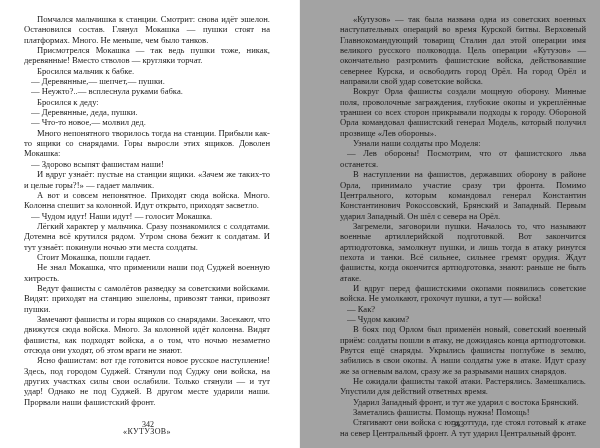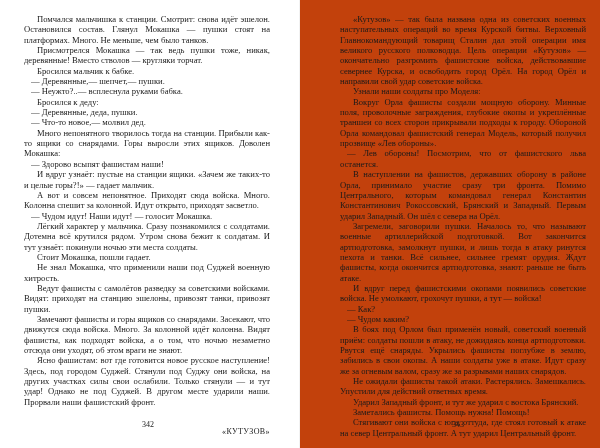--- a/index.html
+++ b/index.html
@@ -1,27 +1,27 @@
 <!DOCTYPE html>
 <html><head>
 <meta charset="utf-8">
 <style>
   html, body { margin: 0; padding: 0; background: #ffffff; }
   body { width: 600px; height: 448px; overflow: hidden; position: relative;
          font-family: "Liberation Serif", "DejaVu Serif", serif; color: #1a1a1a; }
   .spread { position: absolute; left: 0; top: 0; width: 600px; height: 448px; display: flex; }
   .page { position: relative; width: 300px; height: 448px; padding-left: 44px; }
   .page-left { background: #ffffff; }
-  .page-right { background: #c2410c; }
+  .page-right { background: #a3a3a3; }
   .text-block { position: absolute; top: 14px; font-size: 8.6px; line-height: 10.35px; text-align: justify; }
   .page-left .text-block { left: 24px; width: 246px; }
   .page-right .text-block { left: 40px; width: 246px; }
   .text-block p { margin: 0; text-indent: 13px; }
   .text-block p.dialog { text-indent: 7px; }
-  .heading { text-align: right; font-size: 8px; letter-spacing: 0.4px; margin: 20px 0 11px 0; text-indent: 0 !important; }
+  .heading { text-align: center; font-size: 8px; letter-spacing: 0.4px; margin: 20px 0 11px 0; text-indent: 0 !important; }
   .page-number { position: absolute; top: 420px; width: 100%; text-align: center; font-size: 8px; }
   .page-left .page-number { left: -2px; }
   .page-right .page-number { left: 8px; }
   .gutter { position: absolute; left: 299px; top: 0; width: 2px; height: 448px; background: #f2f2f2; }
 </style>
 </head>
 <body>
 
 <div class="spread">
   <div class="page page-left">
@@ -46,22 +46,22 @@
         <p>Замечают фашисты и горы ящиков со снарядами. Засекают, что движутся сюда войска. Много. За колонной идёт колонна. Видят фашисты, как подходят войска, а о том, что ночью незаметно отсюда они уходят, об этом враги не знают.</p>
         <p>Ясно фашистам: вот где готовится новое русское наступление! Здесь, под городом Суджей. Стянули под Суджу они войска, на других участках силы свои ослабили. Только стянули — и тут удар! Однако не под Суджей. В другом месте ударили наши. Прорвали наши фашистский фронт.</p>
         <div class="heading">«КУТУЗОВ»</div>
       </div>
     <div class="page-number">342</div>
   </div>
   <div class="gutter"></div>
   <div class="page page-right">
     <div class="text-block" id="right-text">
         <p>«Кутузов» — так была названа одна из советских военных наступательных операций во время Курской битвы. Верховный Главнокомандующий товарищ Сталин дал этой операции имя великого русского полководца. Цель операции «Кутузов» — окончательно разгромить фашистские войска, действовавшие севернее Курска, и освободить город Орёл. На город Орёл и направили свой удар советские войска.</p>
+        <p>Вокруг Орла фашисты создали мощную оборону. Минные поля, проволочные заграждения, глубокие окопы и укреплённые траншеи со всех сторон прикрывали подходы к городу. Обороной Орла командовал фашистский генерал Модель, который получил прозвище «Лев обороны».</p>
         <p>Узнали наши солдаты про Моделя:</p>
-        <p>Вокруг Орла фашисты создали мощную оборону. Минные поля, проволочные заграждения, глубокие окопы и укреплённые траншеи со всех сторон прикрывали подходы к городу. Обороной Орла командовал фашистский генерал Модель, который получил прозвище «Лев обороны».</p>
         <p class="dialog">— Лев обороны! Посмотрим, что от фашистского льва останется.</p>
         <p>В наступлении на фашистов, державших оборону в районе Орла, принимало участие сразу три фронта. Помимо Центрального, которым командовал генерал Константин Константинович Рокоссовский, Брянский и Западный. Первым ударил Западный. Он шёл с севера на Орёл.</p>
         <p>Загремели, заговорили пушки. Началось то, что называют военные артиллерийской подготовкой. Вот закончится артподготовка, замолкнут пушки, и лишь тогда в атаку ринутся пехота и танки. Всё сильнее, сильнее гремят орудия. Ждут фашисты, когда окончится артподготовка, знают: раньше не быть атаке.</p>
         <p>И вдруг перед фашистскими окопами появились советские войска. Не умолкают, грохочут пушки, а тут — войска!</p>
         <p class="dialog">— Как?</p>
         <p class="dialog">— Чудом каким?</p>
         <p>В боях под Орлом был применён новый, советский военный приём: солдаты пошли в атаку, не дожидаясь конца артподготовки. Рвутся ещё снаряды. Укрылись фашисты поглубже в землю, забились в свои окопы. А наши солдаты уже в атаке. Идут сразу же за огневым валом, сразу же за разрывами наших снарядов.</p>
         <p>Не ожидали фашисты такой атаки. Растерялись. Замешкались. Упустили для действий ответных время.</p>
         <p>Ударил Западный фронт, и тут же ударил с востока Брянский.</p>
         <p>Заметались фашисты. Помощь нужна! Помощь!</p>

